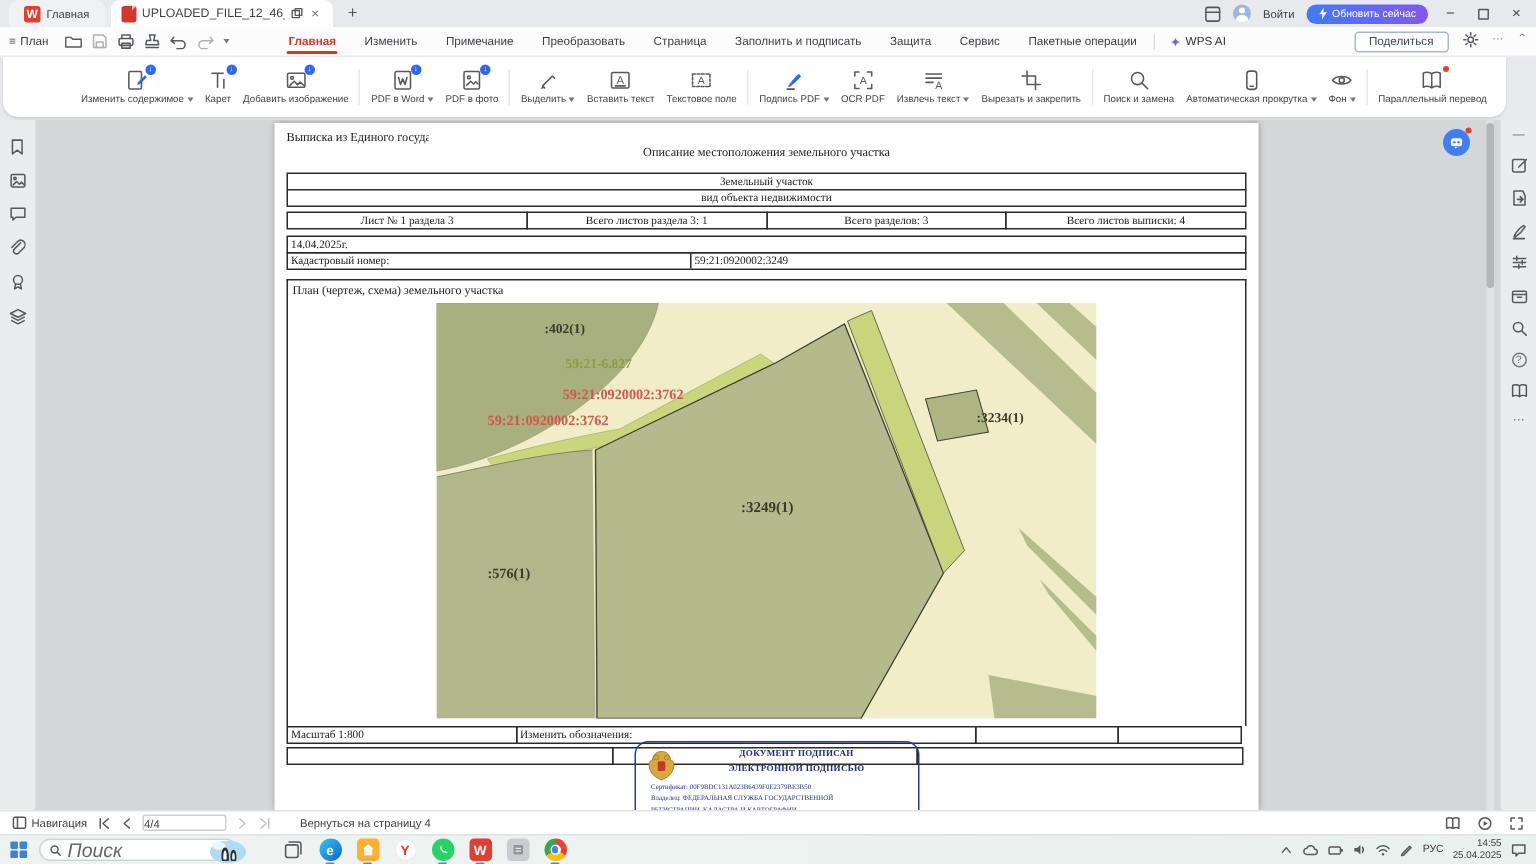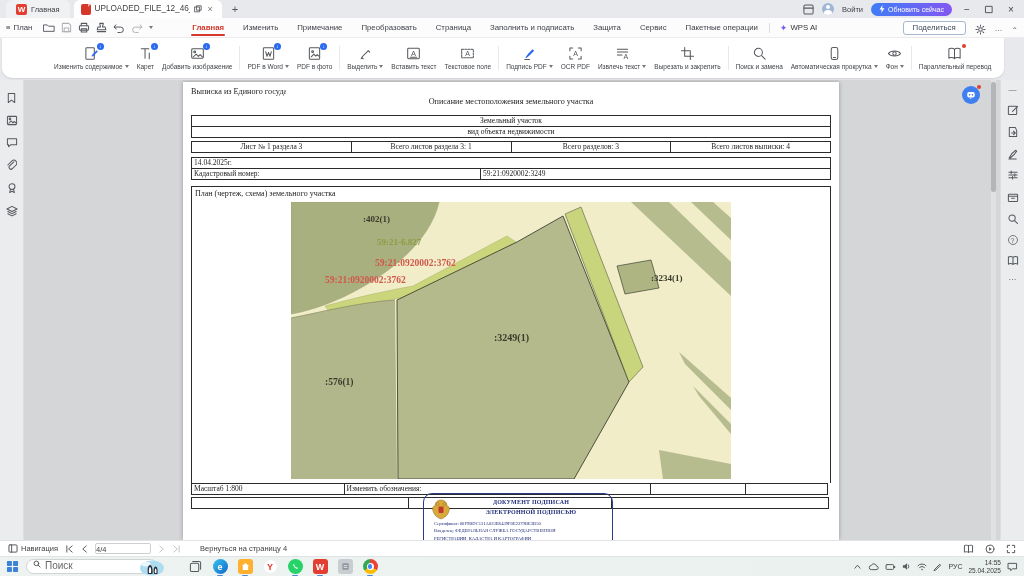--- a/index.html
+++ b/index.html
@@ -31,21 +31,21 @@
   .menubar{height:20px;background:#fcfcfd;border-bottom:1px solid #ececee;display:flex;align-items:center;font-size:7.8px;color:#3c3f44;padding:0 6px;}
   .menu-lbl{display:flex;gap:3px;align-items:center;margin-right:8px;}
   .mico{display:flex;align-items:center;margin:0 3px;}
   .menu-tabs{display:flex;gap:17px;margin-left:38px;}
   .mtab{position:relative;padding:4px 1px;}
   .mtab.active{color:#d4392c;font-weight:bold;}
   .mtab.active:after{content:"";position:absolute;left:0;right:0;bottom:0;height:2px;background:#d4392c;border-radius:1px;}
   .mb-div{width:1px;height:10px;background:#ddd;margin:0 10px;}
   .wpsai{display:flex;gap:3px;align-items:center;color:#333;}
   .spark{color:#7b5cf0;font-size:9px;}
-  .mb-right{margin-left:auto;display:flex;align-items:flex-end;gap:9px;}
+  .mb-right{margin-left:auto;display:flex;align-items:flex-start;gap:9px;}
   .share-btn{height:14px;padding:0 9px;border:1px solid #a8b6cf;border-radius:3px;color:#3c485c;display:flex;align-items:center;background:#fff;}
   .dim{color:#777;}
 
   
   .toolrow{height:42px;background:#e7e9ec;position:relative;}
   .toolcard{position:absolute;left:2px;top:0;width:1002px;height:40px;background:#fff;border-radius:0 0 10px 10px;
             box-shadow:0 1px 2px rgba(0,0,0,.10);display:flex;align-items:center;padding-left:48px;overflow:hidden;}
   .tbtn{display:flex;flex-direction:column;align-items:center;gap:2px;padding:0 4px;position:relative;}
   .tico{position:relative;height:15px;display:flex;align-items:center;}
   .tlbl{font-size:6.5px;color:#3f4348;white-space:nowrap;display:flex;align-items:center;gap:2px;}
@@ -95,21 +95,21 @@
   .emblem{position:absolute;left:7px;top:4px;}
 
   
   .statusbar{height:16px;background:#fff;border-top:1px solid #e2e2e4;display:flex;align-items:center;font-size:7.5px;color:#3f3f42;padding:0 8px;gap:7px;}
   .pgbox{width:56px;height:11px;border:1px solid #cfcfcf;border-radius:2px;background:#fff;line-height:11px;}
   .backlink{margin-left:12px;}
   .sb-right{margin-left:auto;display:flex;gap:11px;align-items:center;}
 
   
   .taskbar{height:20px;background:linear-gradient(90deg,#eef3f1,#e9f1ef);border-top:1px solid #dfe5e4;display:flex;align-items:center;padding:0 6px;gap:7px;}
-  .searchbox{position:relative;width:132px;height:15px;border:1px solid #cfd4d6;border-radius:8px;background:#fff;display:flex;gap:4px;padding:0 6px;font-size:10px;color:#666;}
+  .searchbox{position:relative;width:132px;height:15px;border:1px solid #cfd4d6;border-radius:8px;background:#fff;display:flex;align-items:center;gap:4px;padding:0 6px;font-size:13px;color:#666;font-style:italic;}
   .penguins{position:absolute;right:-8px;top:-1px;}
   .appslot{position:relative;width:18px;height:20px;display:flex;align-items:center;justify-content:center;}
   .appslot .ind{position:absolute;bottom:0;left:6px;width:6px;height:2px;border-radius:1px;background:#4f88d8;}
   .cicon{width:15px;height:15px;border-radius:50%;display:flex;align-items:center;justify-content:center;font-size:9px;font-weight:bold;color:#fff;}
   .sqicon{width:15px;height:15px;border-radius:3px;display:flex;align-items:center;justify-content:center;font-size:9px;font-weight:bold;color:#fff;}
   .edge{background:linear-gradient(135deg,#35c4f0,#1266c9);}
   .yand{background:#fff;color:#e8372c;border:1px solid #eee;}
   .wapp{background:#25d366;}
   .wps{background:#e23e31;}
   .grayapp{background:#c9ccd0;}
@@ -474,21 +474,21 @@
       </div>
       <div class="gap3"></div>
       <div class="rowflex">
         <div class="sheetcell cell c">Лист № 1 раздела 3</div>
         <div class="sheetcell cell c">Всего листов раздела 3: 1</div>
         <div class="sheetcell cell c">Всего разделов: 3</div>
         <div class="sheetcell cell c">Всего листов выписки: 4</div>
       </div>
       <div class="gap4"></div>
       <div class="bx cell" style="line-height:9.5px;">14.04.2025г.</div>
-      <div class="bx rowflex" style="margin-top:-1px;gap:20px;">
+      <div class="bx rowflex" style="margin-top:-1px;">
         <div class="cell" style="width:42%;">Кадастровый номер:</div>
         <div class="cell" style="flex:1;border-left:1px solid #2b2b2b;">59:21:0920002:3249</div>
       </div>
       <div class="gap6"></div>
 
       <div class="planbox">
         <div class="planhead">План (чертеж, схема) земельного участка</div>
         <div class="mapwrap">
           <svg width="440" height="277" viewBox="0 0 440 277">
             <rect width="440" height="277" fill="#f0edc8"></rect>

